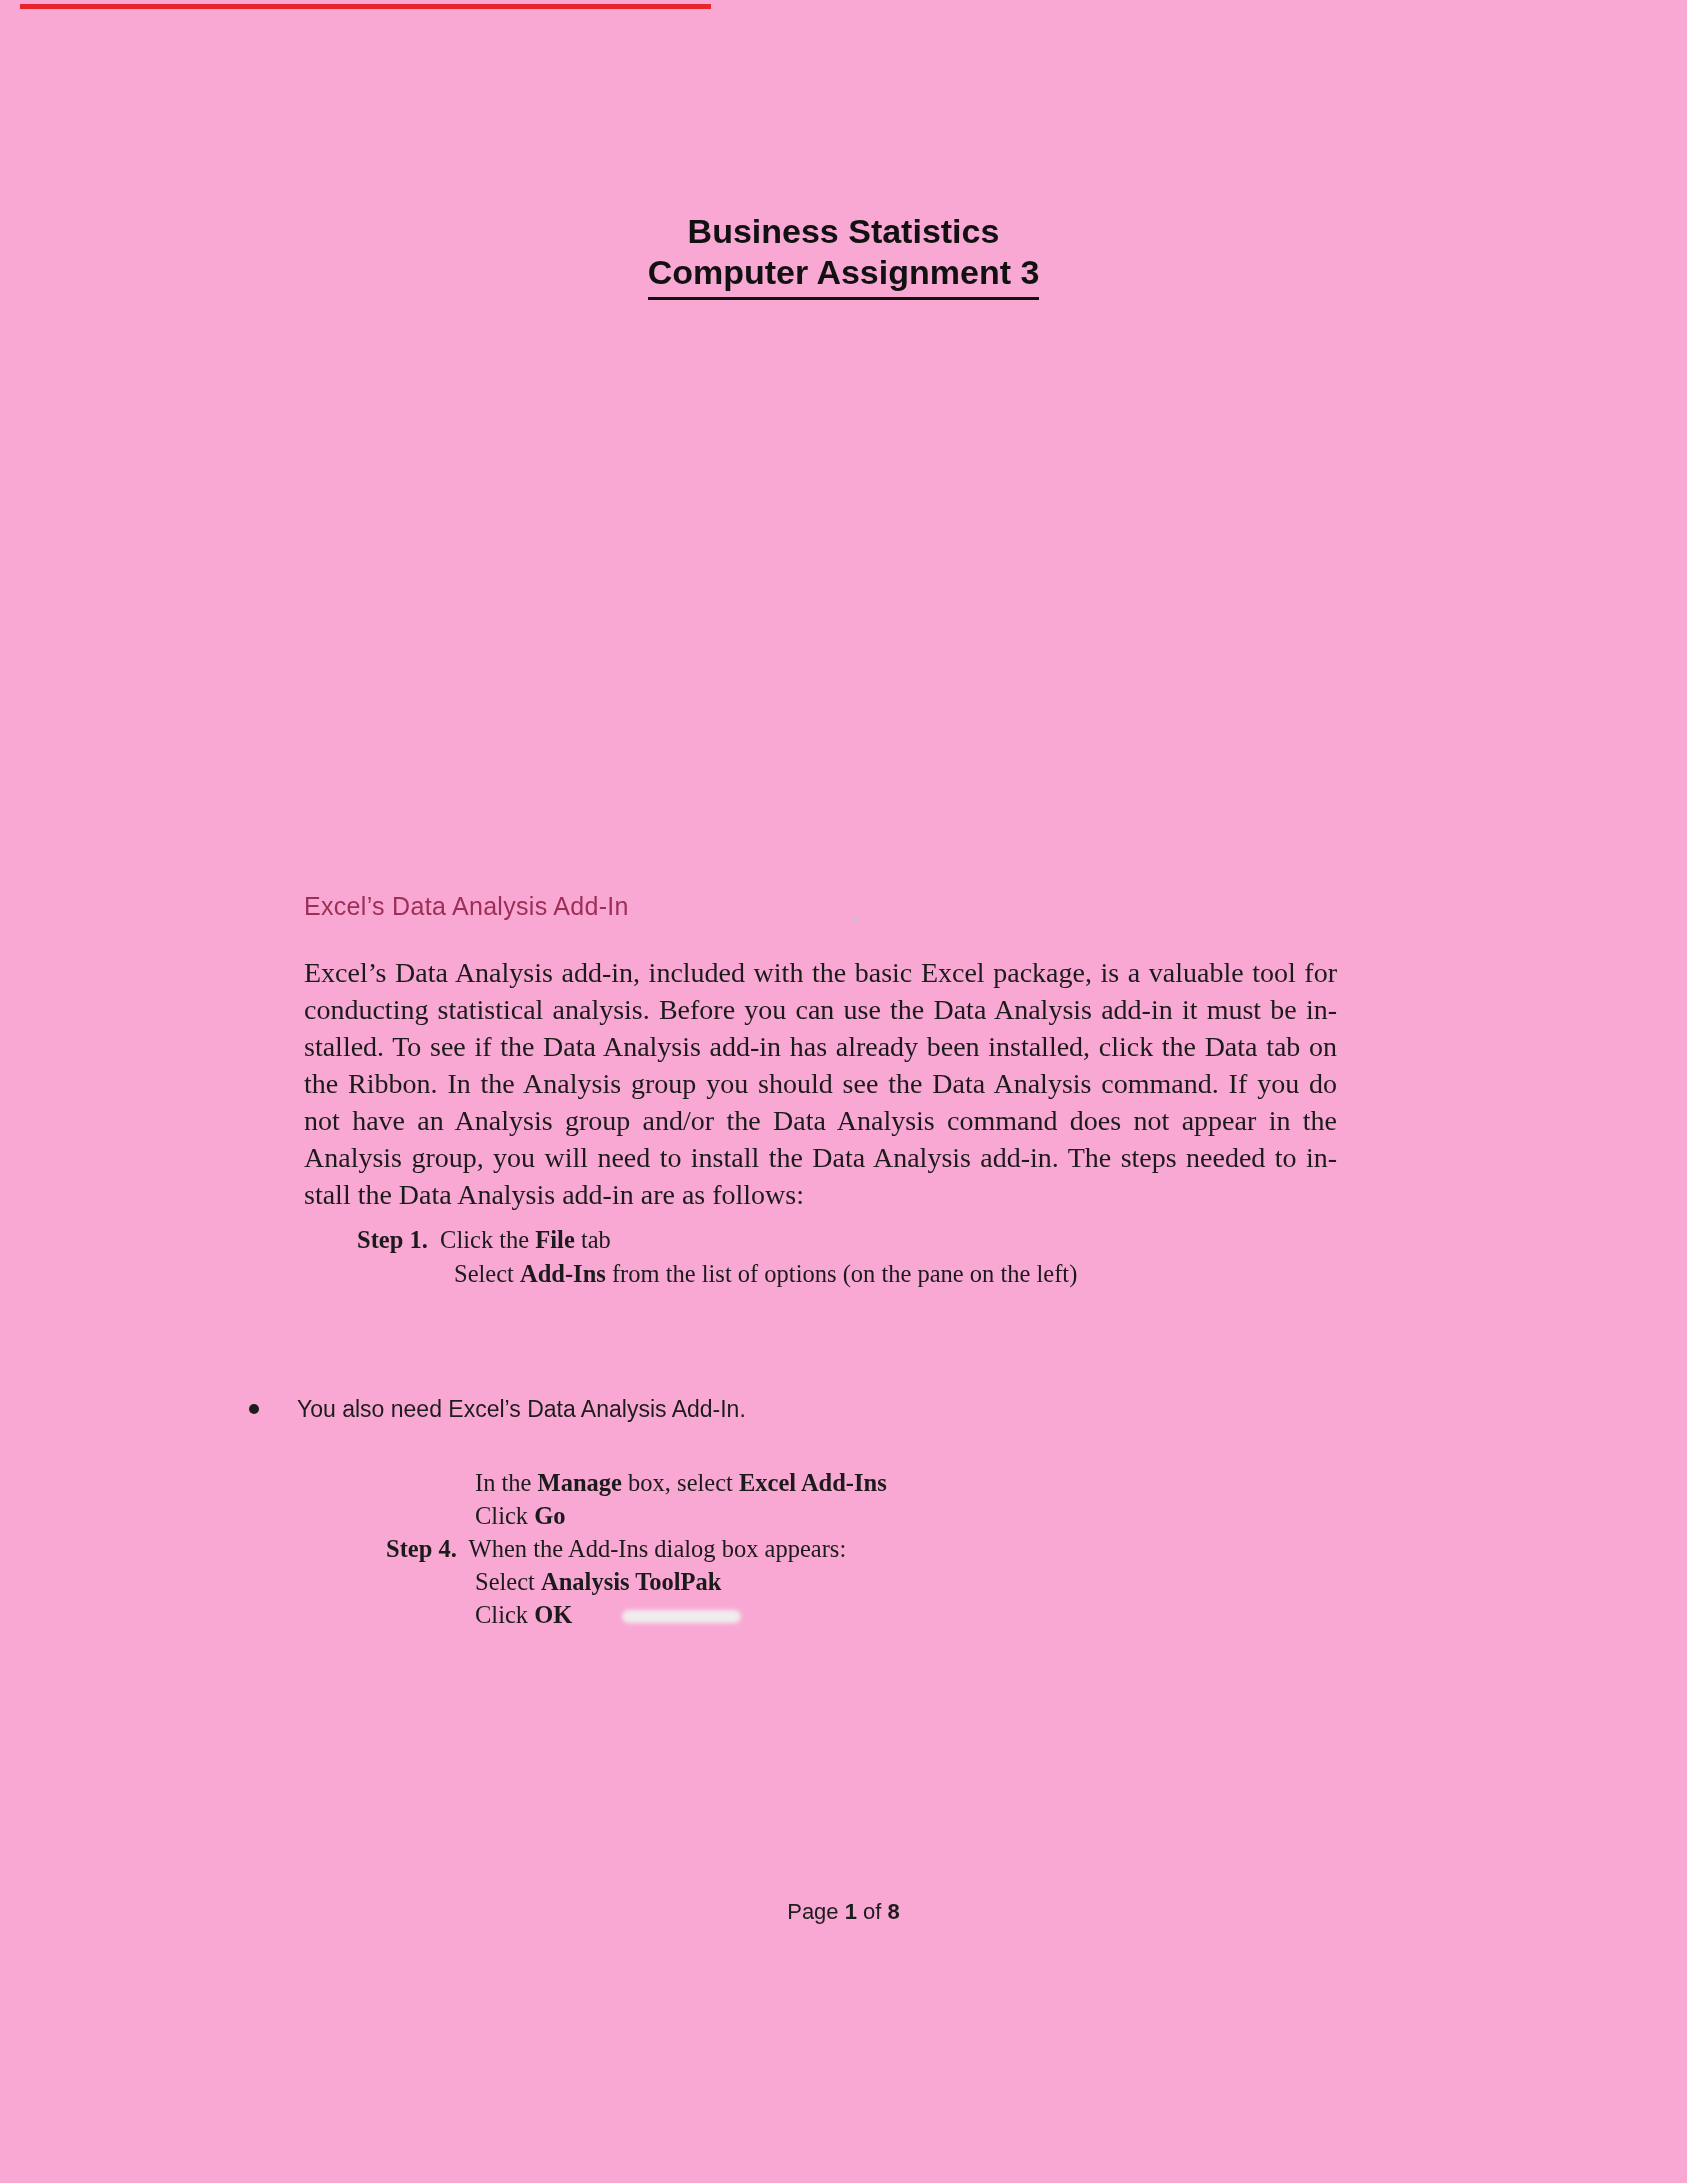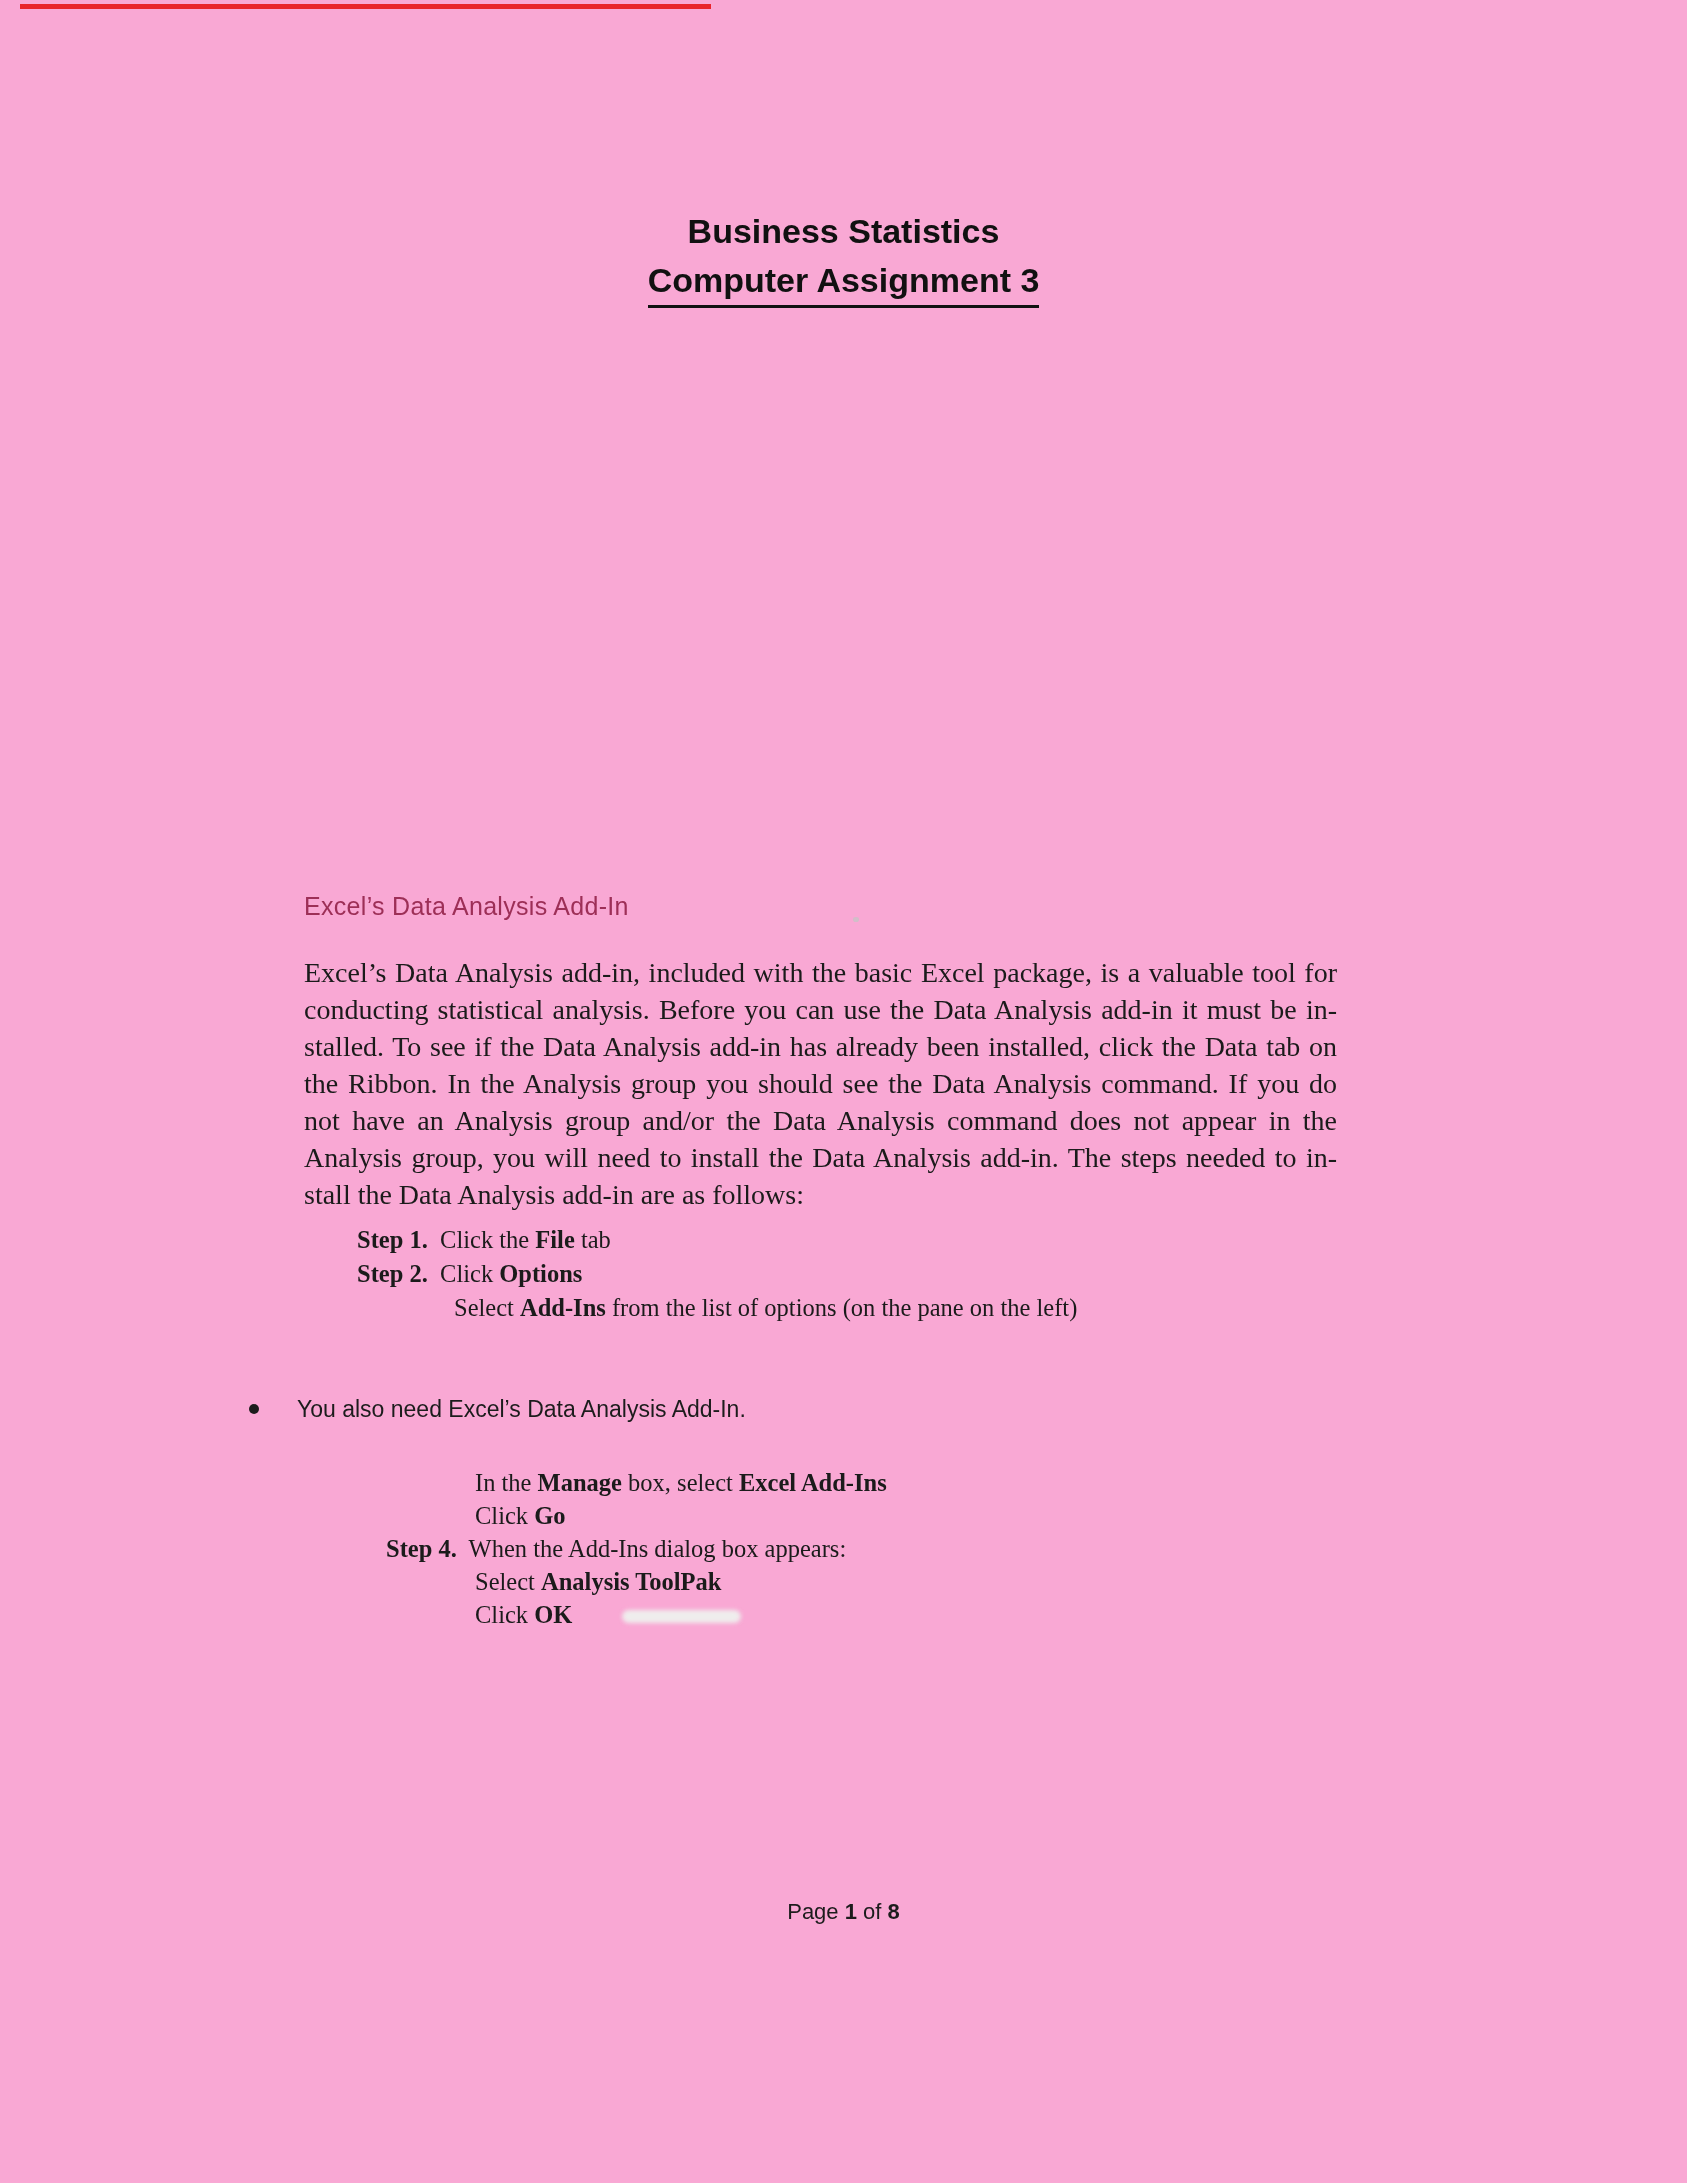--- a/index.html
+++ b/index.html
@@ -25,21 +25,21 @@
   .title-block {
     position: absolute;
     left: 0; top: 210px;
     width: 100%;
     text-align: center;
     font-family: "Liberation Sans", sans-serif;
     font-weight: bold;
     color: #111111;
   }
   .title-line1 { font-size: 34px; line-height: 42px; }
-  .title-line2-wrap { margin-top: 8px; }
+  .title-line2-wrap { }
   .title-line2 {
     display: inline-block;
     font-size: 34px; line-height: 40px;
     border-bottom: 3.3px solid #111111;
     padding-bottom: 4.6px;
   }
 
   
   .section-heading {
     position: absolute;
@@ -146,21 +146,20 @@
       <div class="para-line justify">conducting statistical analysis. Before you can use the Data Analysis add-in it must be in-</div>
       <div class="para-line justify">stalled. To see if the Data Analysis add-in has already been installed, click the Data tab on</div>
       <div class="para-line justify">the Ribbon. In the Analysis group you should see the Data Analysis command. If you do</div>
       <div class="para-line justify">not have an Analysis group and/or the Data Analysis command does not appear in the</div>
       <div class="para-line justify">Analysis group, you will need to install the Data Analysis add-in. The steps needed to in-</div>
       <div class="para-line">stall the Data Analysis add-in are as follows:</div>
     </div>
 
   <div class="steps steps1">
       <div class="step-line" style="margin-left: 0px;"><span class="bold">Step 1.</span><span>&nbsp; Click the </span><span class="bold">File</span><span> tab</span></div>
-      <div class="step-line" style="margin-left: 0px;"><span class="bold">Step 2.</span><span>&nbsp; Click </span><span class="bold">Options</span></div>
       <div class="step-line" style="margin-left: 97px;"><span>Select </span><span class="bold">Add-Ins</span><span> from the list of options (on the pane on the left)</span></div>
     </div>
 
   <div class="bullet-row">
     <span class="bullet-dot"></span>
     <span class="bullet-text">You also need Excel’s Data Analysis Add-In.</span>
   </div>
 
   <div class="steps steps2">
       <div class="step-line" style="margin-left: 89px;"><span>In the </span><span class="bold">Manage</span><span> box, select </span><span class="bold">Excel Add-Ins</span></div>

